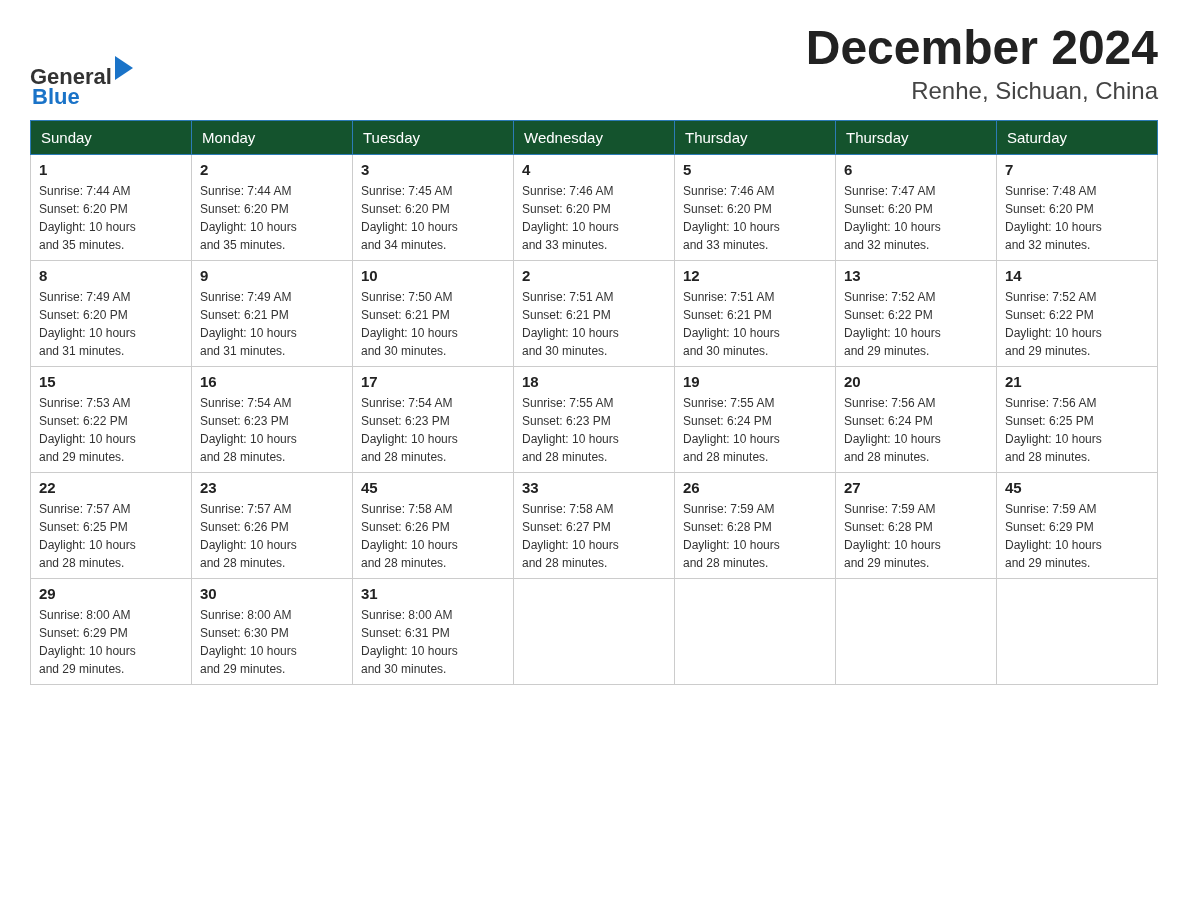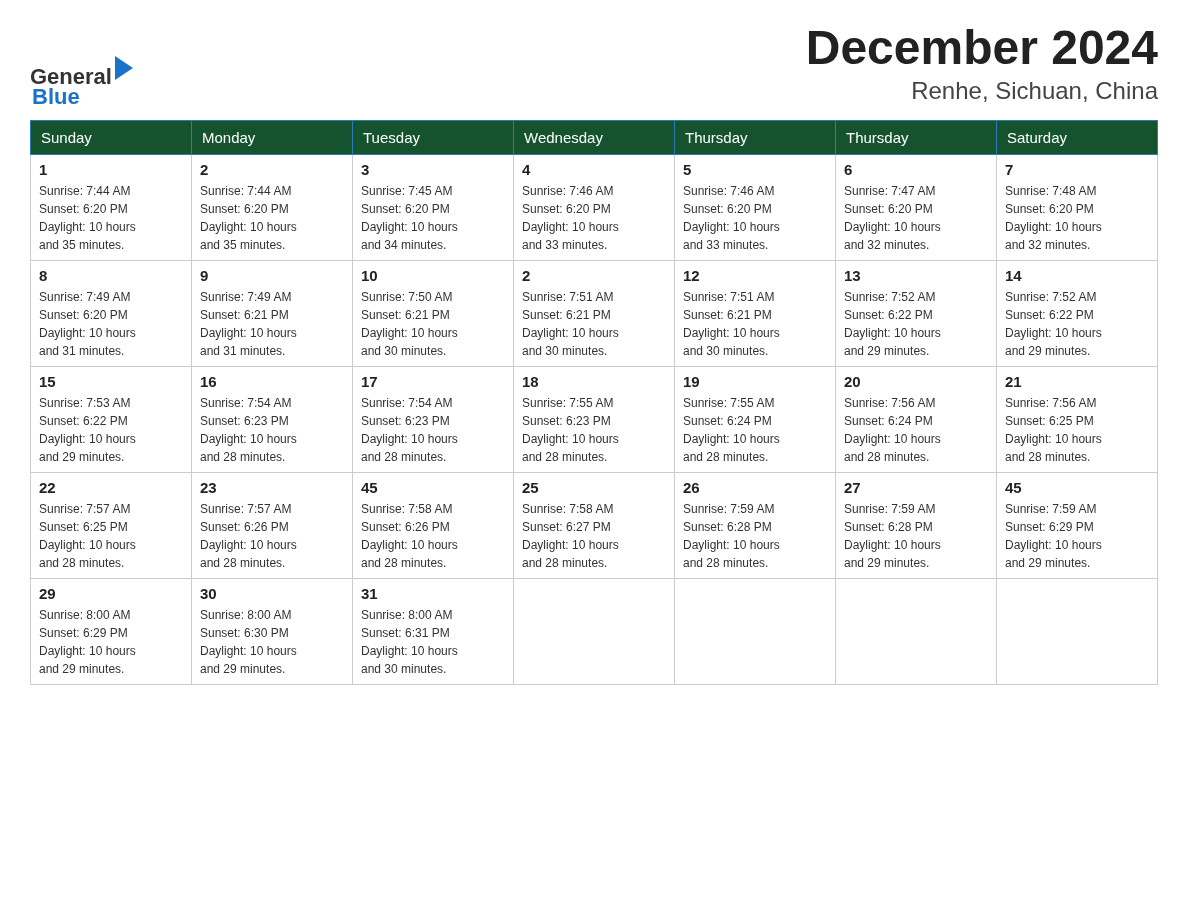--- a/index.html
+++ b/index.html
@@ -225,21 +225,21 @@
       </td>
         <td>
         <span class="day-number">23</span>
         <div class="day-info">Sunrise: 7:57 AM<br>Sunset: 6:26 PM<br>Daylight: 10 hours<br>and 28 minutes.</div>
       </td>
         <td>
         <span class="day-number">45</span>
         <div class="day-info">Sunrise: 7:58 AM<br>Sunset: 6:26 PM<br>Daylight: 10 hours<br>and 28 minutes.</div>
       </td>
         <td>
-        <span class="day-number">25</span>
+        <span class="day-number">33</span>
         <div class="day-info">Sunrise: 7:58 AM<br>Sunset: 6:27 PM<br>Daylight: 10 hours<br>and 28 minutes.</div>
       </td>
         <td>
         <span class="day-number">26</span>
         <div class="day-info">Sunrise: 7:59 AM<br>Sunset: 6:28 PM<br>Daylight: 10 hours<br>and 28 minutes.</div>
       </td>
         <td>
         <span class="day-number">27</span>
         <div class="day-info">Sunrise: 7:59 AM<br>Sunset: 6:28 PM<br>Daylight: 10 hours<br>and 29 minutes.</div>
       </td>

